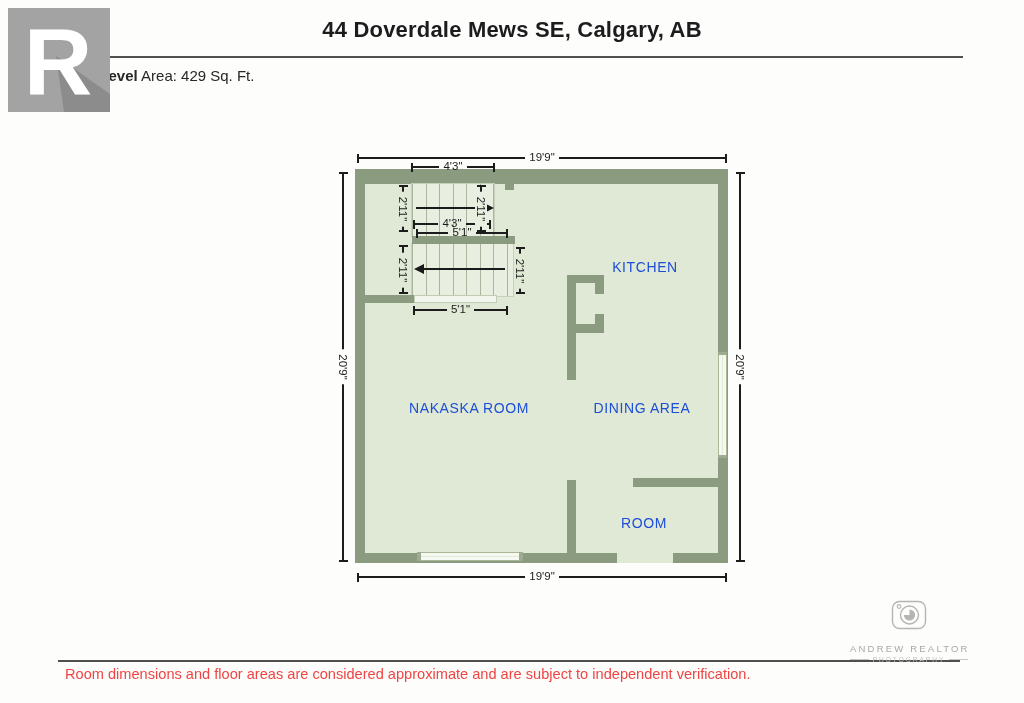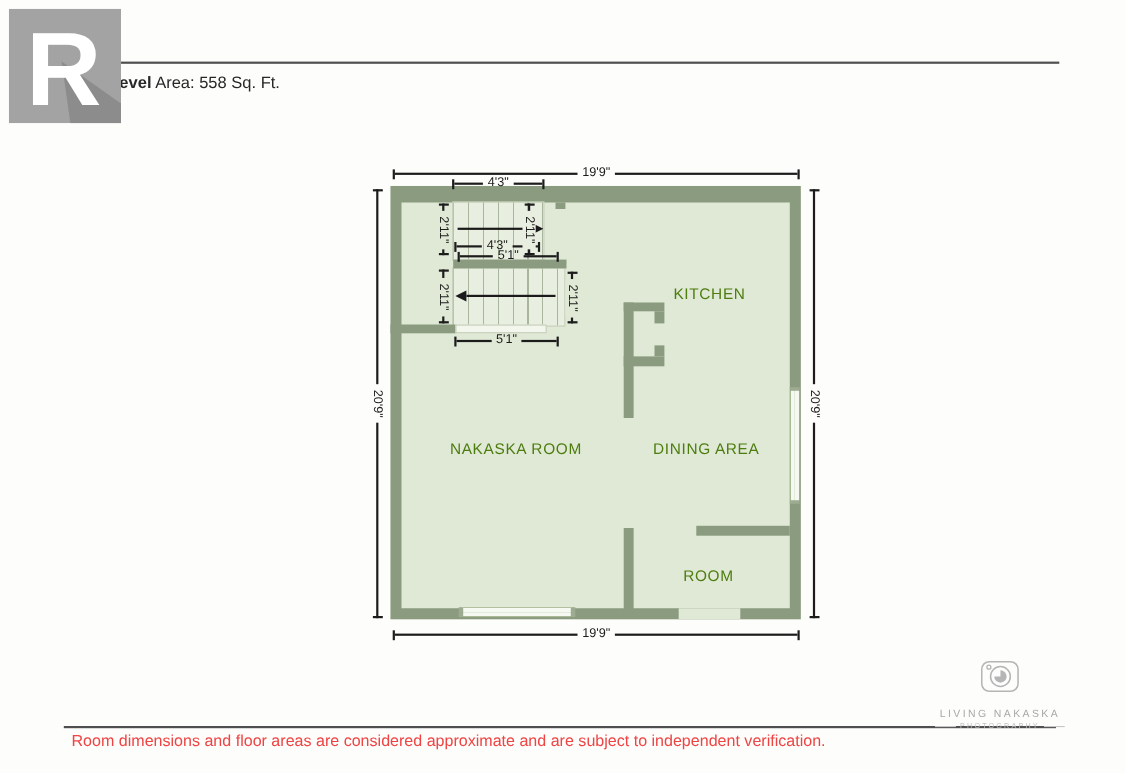--- a/index.html
+++ b/index.html
@@ -38,21 +38,21 @@
              border-right:10px solid #1a1a1a; }
 
   .window-v { position:absolute; width:9px;
               background:linear-gradient(90deg,#aab794 0 1px,#f6f9f1 1px 4px,#e2ebd8 4px 5px,#f6f9f1 5px 8px,#aab794 8px 9px);
               border-top:3px solid #9dab90; border-bottom:3px solid #9dab90; }
   .window-h { position:absolute; height:9px;
               background:linear-gradient(180deg,#aab794 0 1px,#f6f9f1 1px 4px,#e2ebd8 4px 5px,#f6f9f1 5px 8px,#aab794 8px 9px);
               border-left:4px solid #9dab90; border-right:4px solid #9dab90; }
 
   .room-label { position:absolute; transform:translate(-50%,-50%); font-size:14px;
-                color:#4d7c0f; letter-spacing:0.6px; white-space:nowrap; }
+                color:#1d4ed8; letter-spacing:0.6px; white-space:nowrap; }
 
   
   .hdim { position:absolute; display:flex; align-items:center; height:14px; color:#1c1c1c; }
   .hdim .cap { width:2px; height:9px; background:#1c1c1c; }
   .hdim .ln  { flex:1; height:1.5px; background:#1c1c1c; }
   .hdim span { font-size:11.5px; padding:0 4px; white-space:nowrap; transform:translateY(-1px); }
 
   .vdim { position:absolute; width:14px; }
   .vdim .vline { position:absolute; left:6px; top:0; bottom:0; width:1.5px; background:#1c1c1c; }
   .vdim .vcap  { position:absolute; left:2.5px; width:9px; height:2px; background:#1c1c1c; }
@@ -68,23 +68,24 @@
   .nakaska .nk-name { font-size:9.5px; letter-spacing:2.2px; color:#a8a8a8; margin-top:2px; white-space:nowrap; }
   .nakaska .nk-subrow { display:flex; align-items:center; gap:4px; margin-top:2px; }
   .nakaska .nk-dash { flex:1; height:1px; background:#c6c6c6; }
   .nakaska .nk-sub { font-size:6.5px; letter-spacing:2px; color:#c2c2c2; white-space:nowrap; }
 </style>
 </head>
 <body>
 
 <div id="canvas">
 
+  <div class="title">44 Doverdale Mews SE, Calgary, AB</div>
   <div class="rule" style="left:62px; top:56px; width:901px; height:2px;"></div>
   <div class="level-line">
-    <b>Main level</b><span> Area: 558 Sq. Ft.</span>
+    <b>Main level</b><span> Area: 429 Sq. Ft.</span>
   </div>
 
   <div class="realtor">
     <svg width="102" height="104" viewBox="0 0 102 104">
       <rect width="102" height="104" fill="#a3a3a3"></rect>
       <polygon points="48,48 102,86 102,104 56,104" fill="#8c8c8c"></polygon>
       <text x="50" y="87" font-size="95" font-family="Liberation Sans, sans-serif" font-weight="bold" fill="#ffffff" text-anchor="middle">R</text>
     </svg>
   </div>
 
@@ -205,21 +206,21 @@
   <div class="disclaimer">Room dimensions and floor areas are considered approximate and are subject to independent verification.</div>
 
   <div class="nakaska">
     <svg width="46" height="42" viewBox="0 0 46 42">
       <rect x="6.5" y="6.5" width="33" height="27" rx="7" fill="none" stroke="#b5b5b5" stroke-width="1.4"></rect>
       <circle cx="23.5" cy="20" r="9" fill="none" stroke="#b5b5b5" stroke-width="1.4"></circle>
       <circle cx="23.5" cy="20" r="5.6" fill="#b5b5b5"></circle>
       <path d="M23.5 20 L23.5 13.6 A6.4 6.4 0 0 0 17.1 20 Z" fill="#fdfdfb"></path>
       <circle cx="13" cy="11.5" r="1.8" fill="none" stroke="#b5b5b5" stroke-width="1.2"></circle>
     </svg>
-    <div class="nk-name">LIVING NAKASKA</div>
+    <div class="nk-name">ANDREW REALTOR</div>
     <div class="nk-subrow">
       <i class="nk-dash"></i>
       <span class="nk-sub">PHOTOGRAPHY</span>
       <i class="nk-dash"></i>
     </div>
   </div>
 
 </div>
 
 </body></html>

